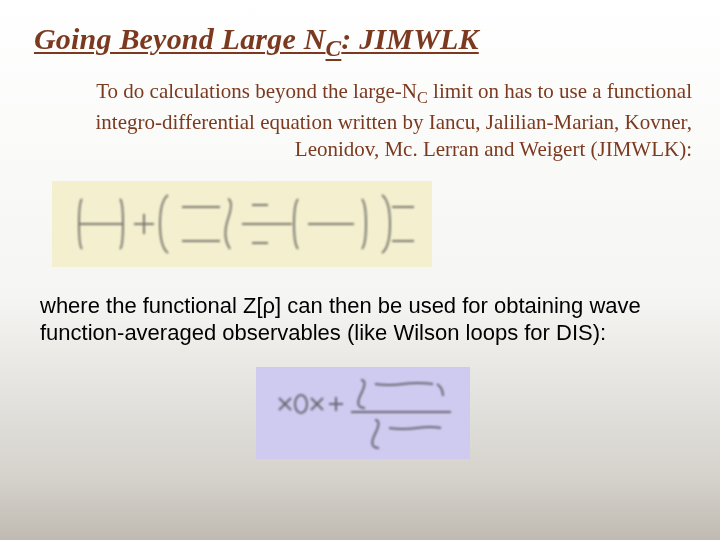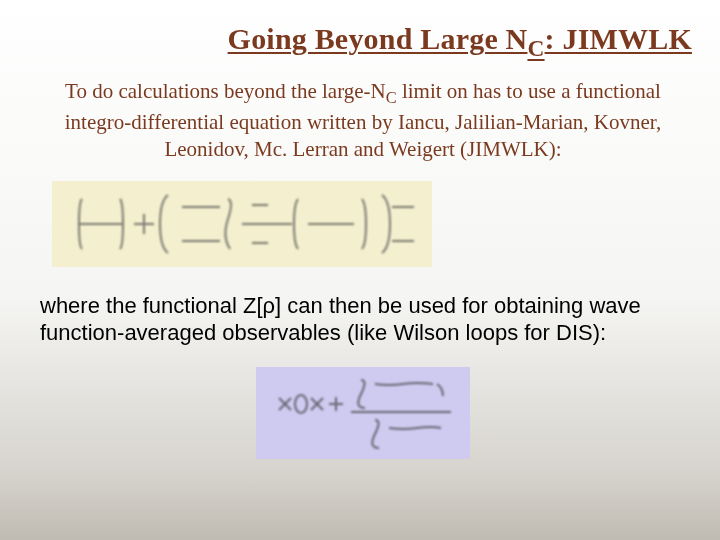--- a/index.html
+++ b/index.html
@@ -9,41 +9,42 @@
     height: 540px;
     overflow: hidden;
   }
   body {
     font-family: Georgia, "Times New Roman", serif;
     background: linear-gradient(180deg, #ffffff 0%, #f5f5f3 55%, #d6d3cd 88%, #bfbbb2 100%);
     box-sizing: border-box;
     padding: 18px 28px 20px 34px;
   }
   .title {
-    text-align: right;
+    text-align: left;
     font-size: 30px;
     font-weight: bold;
     color: #7b3a1f;
     text-decoration: underline;
     text-underline-offset: 3px;
     text-decoration-thickness: 2px;
     margin: 4px 0 16px 0;
     letter-spacing: 0.2px;
+    font-style: italic;
   }
   .title .sub {
     font-size: 0.78em;
     vertical-align: sub;
     text-decoration: underline;
   }
   .para1 {
     font-size: 21px;
     color: #7b3a1f;
     line-height: 1.28;
     margin: 0 0 18px 0;
-    text-align: center;
+    text-align: right;
   }
   .para1 .sub {
     font-size: 0.78em;
     vertical-align: sub;
   }
   .eqbox1 {
     width: 380px;
     height: 86px;
     margin: 0 0 26px 18px;
     background: #f3efcf;

